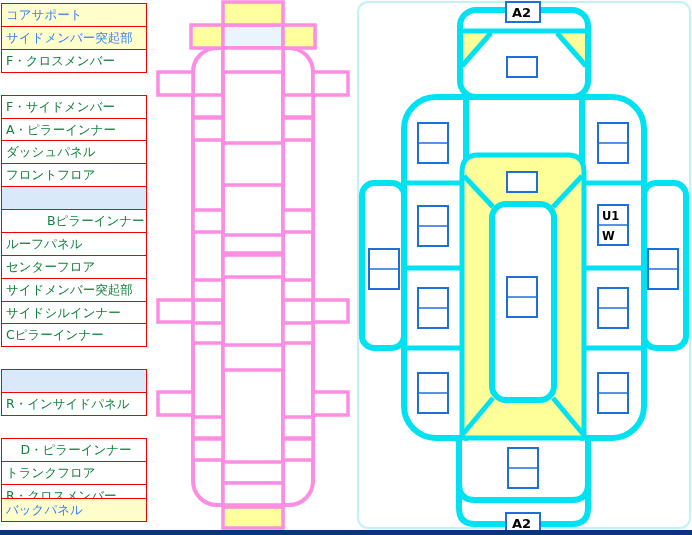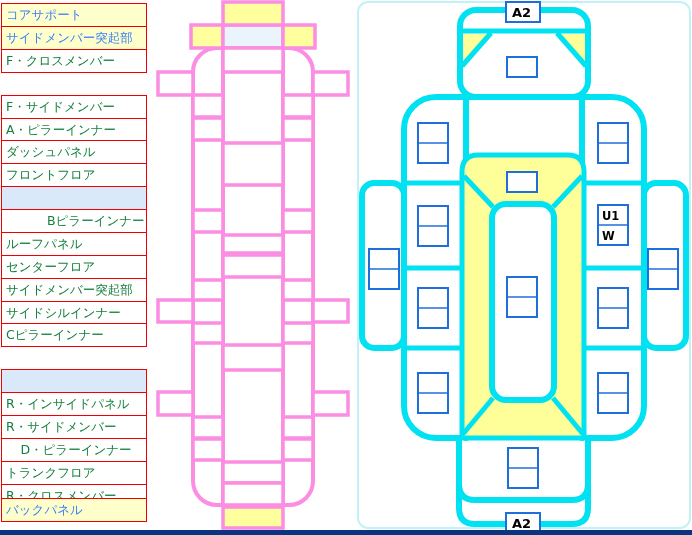--- a/index.html
+++ b/index.html
@@ -48,21 +48,20 @@
       <div class="prow" style="top: 163.3px;">フロントフロア</div>
       <div class="prow empty" style="top: 186.2px;"></div>
       <div class="prow" style="top: 209.1px; padding-left: 45px;">Bピラーインナー</div>
       <div class="prow" style="top: 232px;">ルーフパネル</div>
       <div class="prow" style="top: 254.9px;">センターフロア</div>
       <div class="prow" style="top: 277.8px;">サイドメンバー突起部</div>
       <div class="prow" style="top: 300.7px;">サイドシルインナー</div>
       <div class="prow" style="top: 323px;">Cピラーインナー</div>
       <div class="prow empty" style="top: 369.4px;"></div>
       <div class="prow" style="top: 392.3px;">R・インサイドパネル</div>
-      <div class="prow" style="top: 415.2px;">R・サイドメンバー</div>
       <div class="prow" style="top: 438.1px; text-align: center;">D・ピラーインナー</div>
       <div class="prow" style="top: 461px;">トランクフロア</div>
       <div class="prow" style="top: 483.9px;">R・クロスメンバー</div>
       <div class="prow yellow" style="top: 498px;">バックパネル</div>
     </div>
 
   <svg id="diagram-svg" width="692" height="535" viewBox="0 0 692 535">
 
     <g>
       <rect class="pink" x="193" y="48" width="120" height="457" rx="24" fill="#e9f4fc"></rect>

